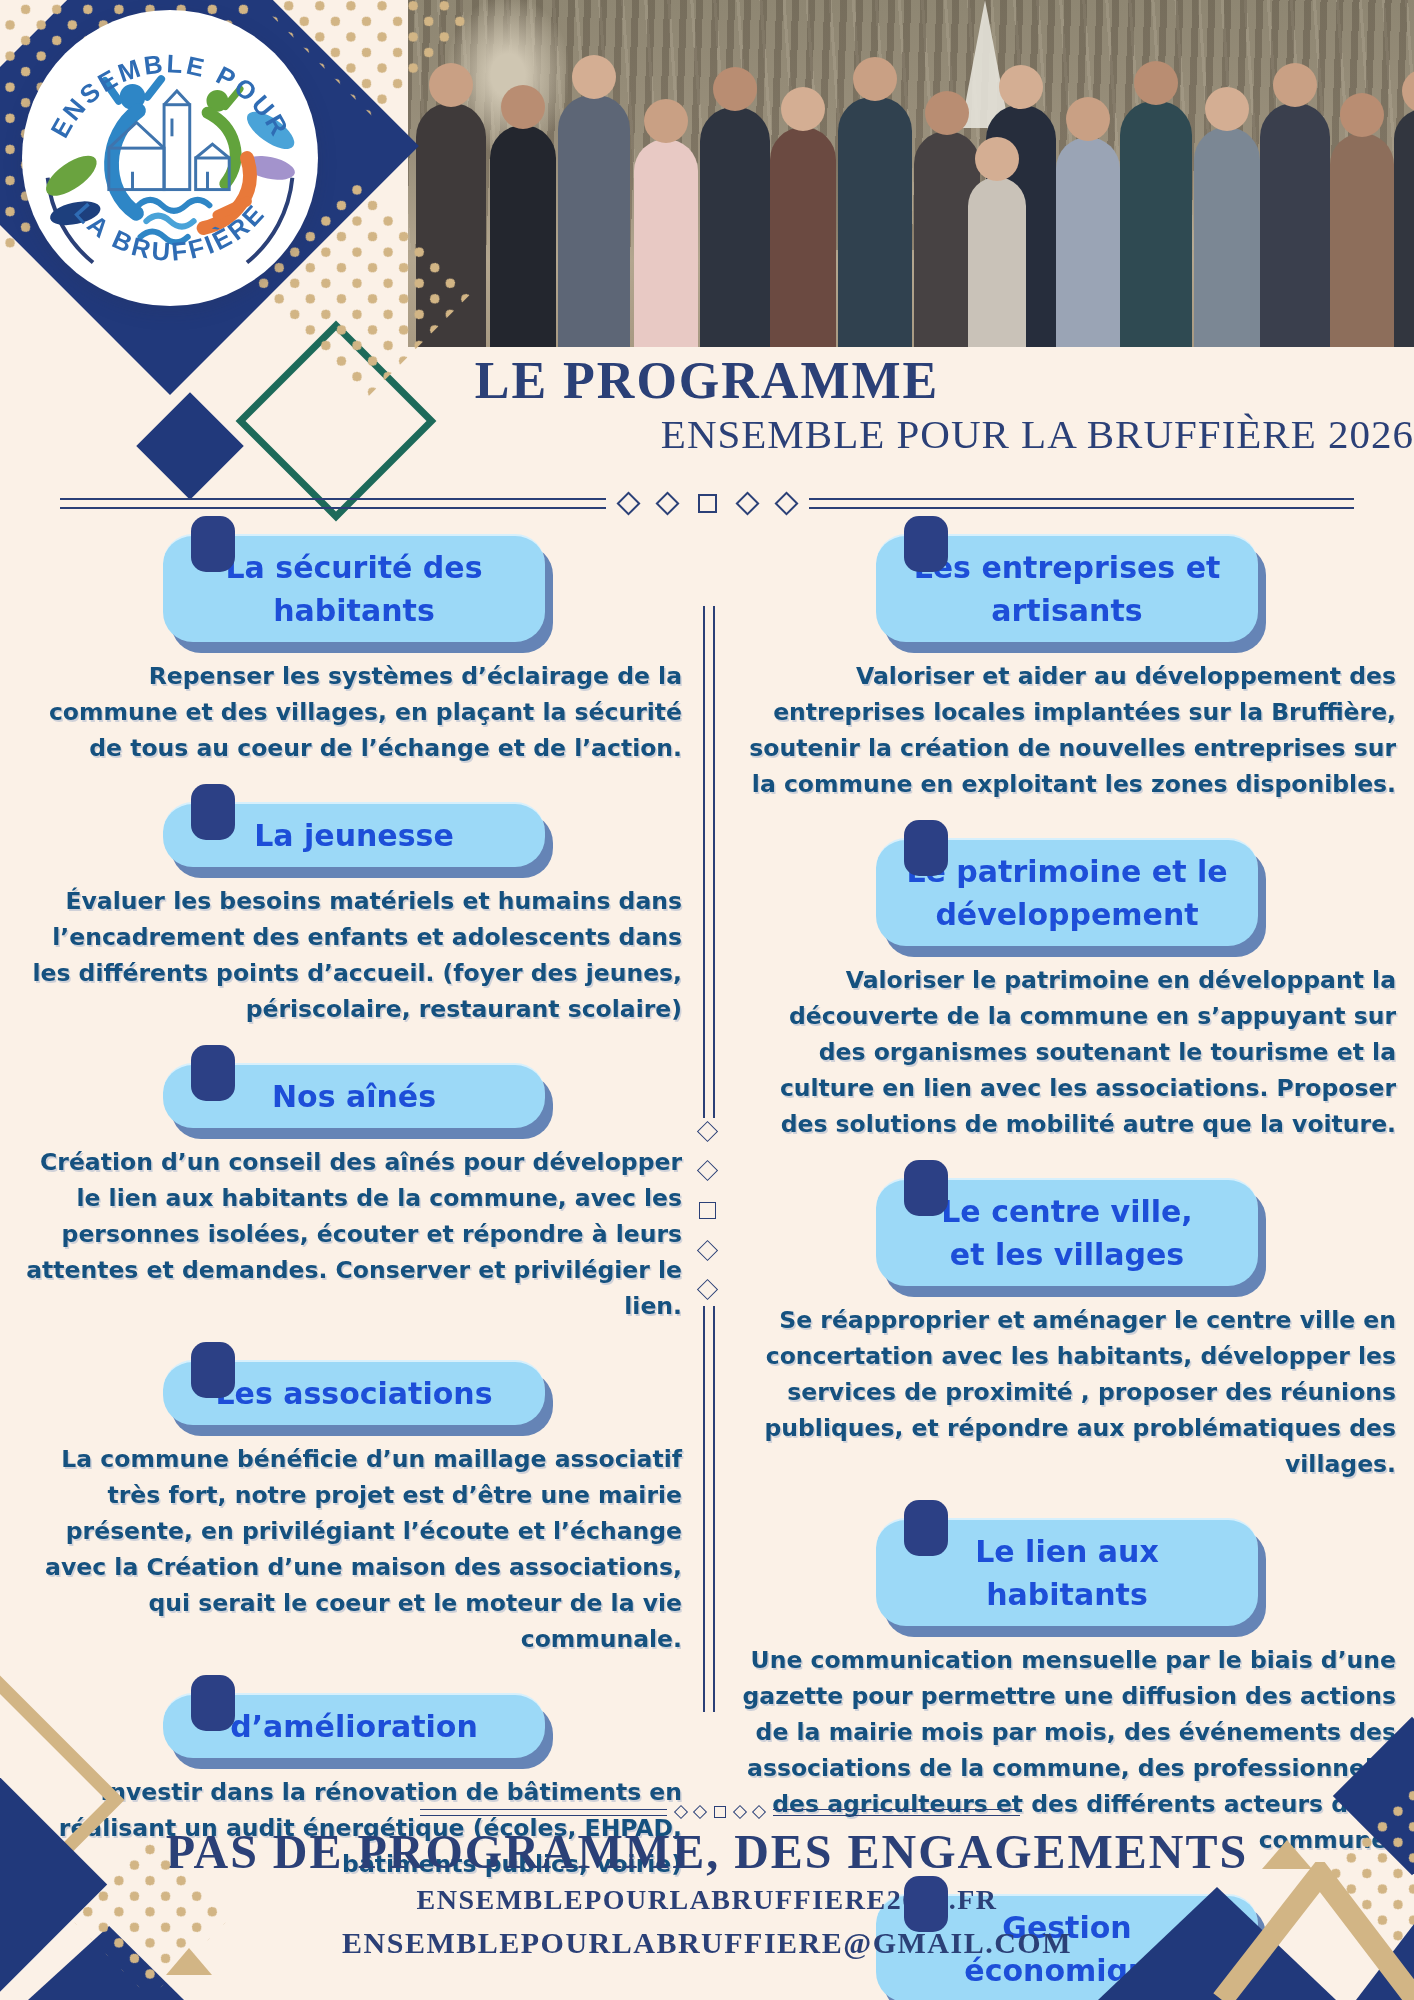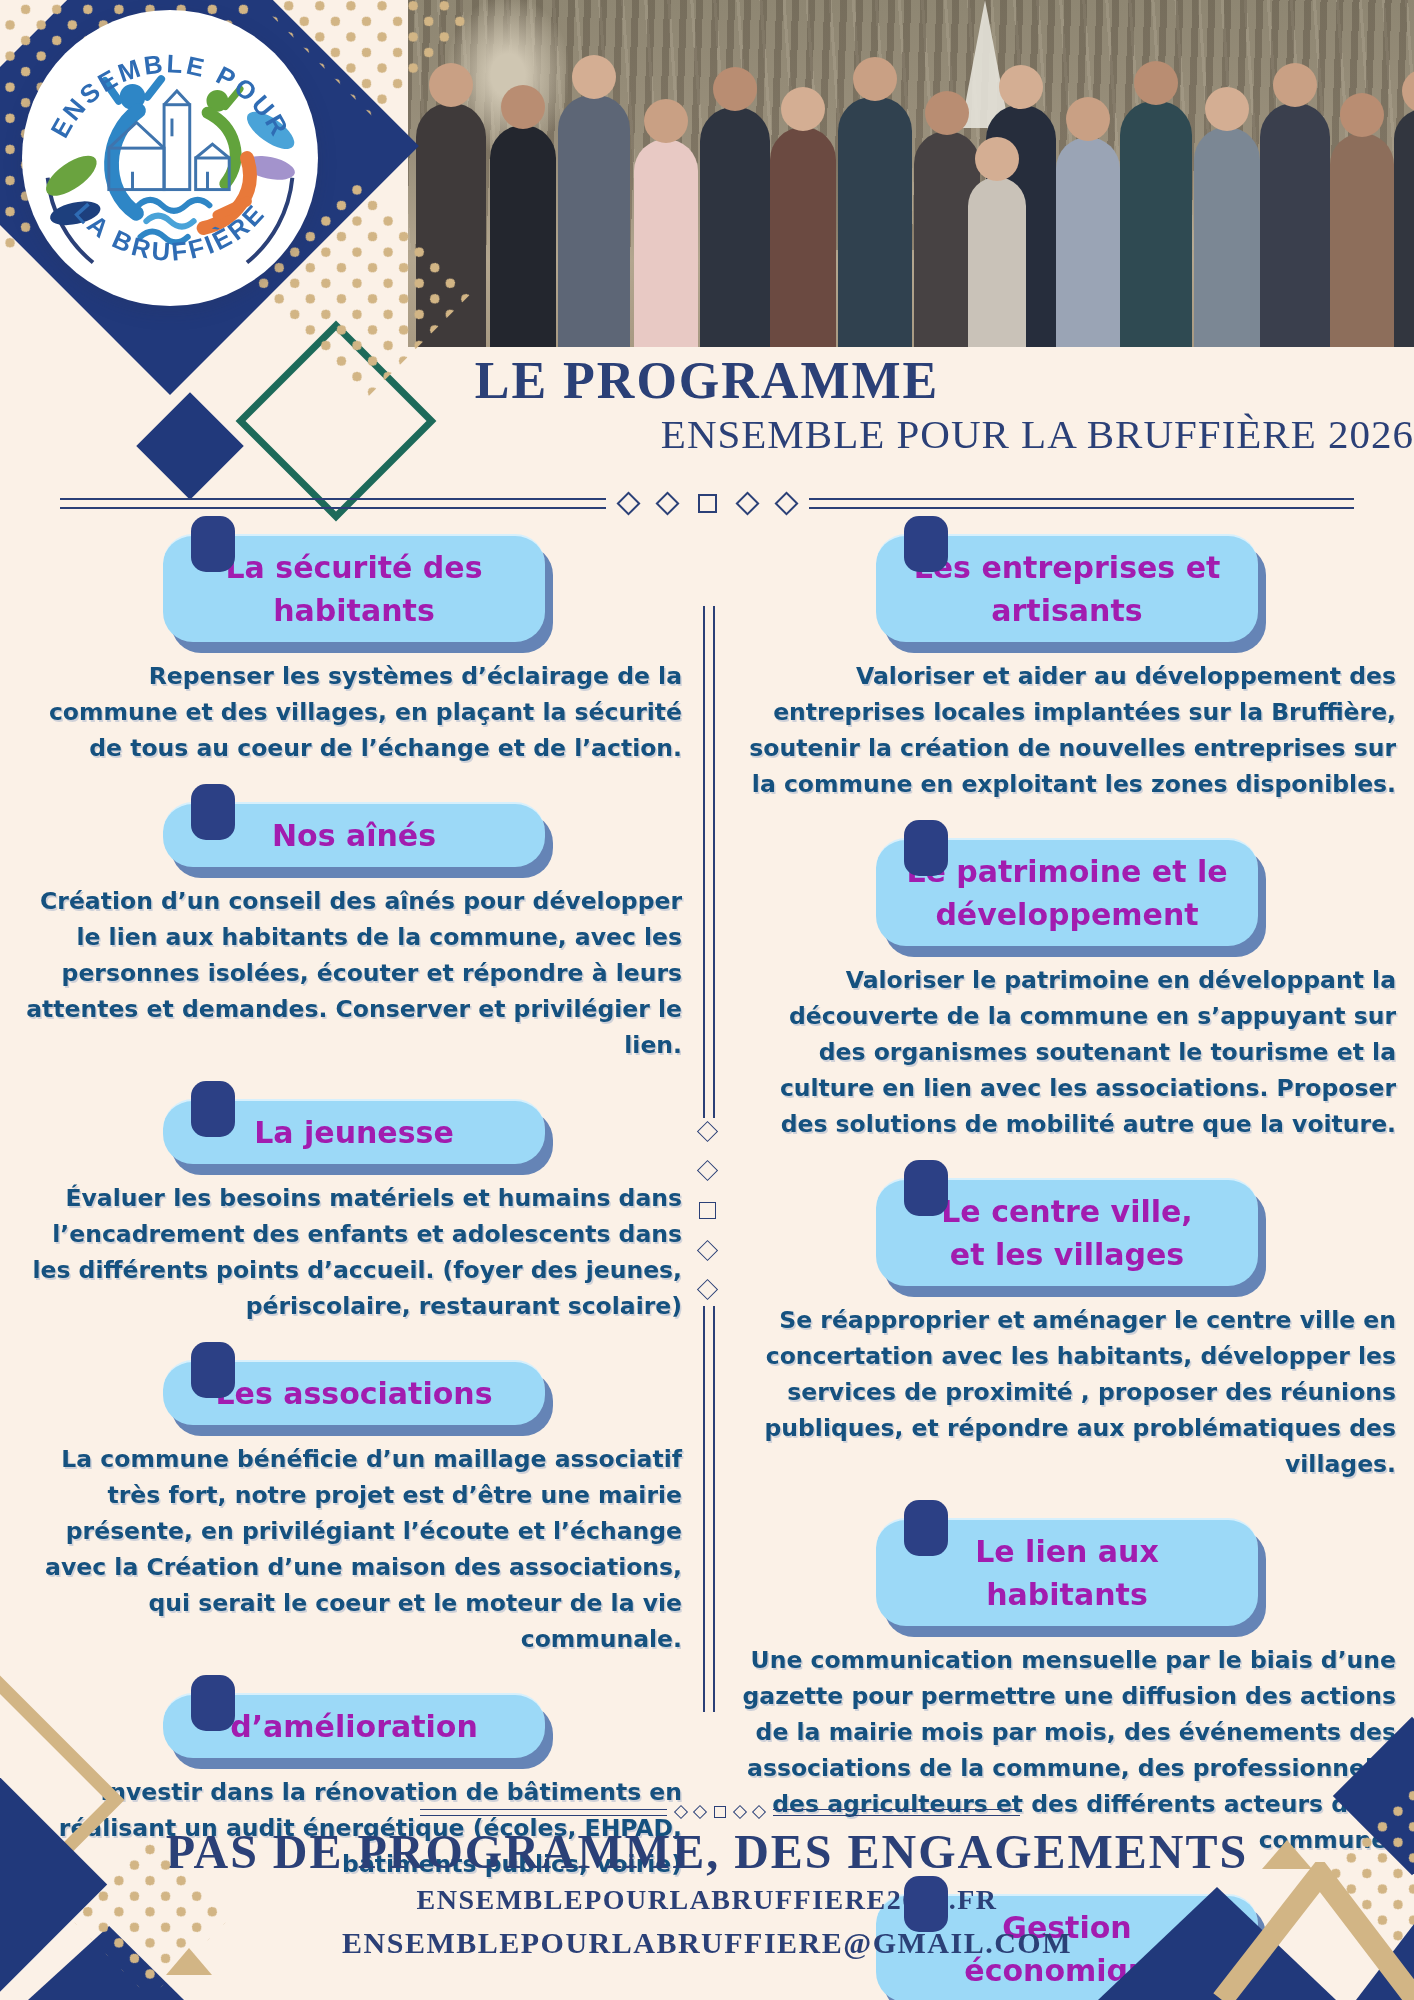--- a/index.html
+++ b/index.html
@@ -55,21 +55,21 @@
 
   
   .col{position:absolute;top:516px;display:flex;flex-direction:column;}
   .col-left{left:26px;width:656px;}
   .col-right{left:738px;width:658px;}
   .sec{margin-bottom:6px;}
   .pillwrap{position:relative;width:382px;margin:0 auto;padding-top:18px;}
   .bullet{position:absolute;left:28px;top:0;width:44px;height:56px;border-radius:15px;background:#2c4085;z-index:2;}
   .pill{position:relative;background:#9cd9f7;border-radius:30px;padding:10px 26px;text-align:center;
         box-shadow:8px 11px 0 #6584b6;border-top:2px solid rgba(255,255,255,.6);}
-  .pill .t{display:block;font:700 30px/43px "DejaVu Sans",sans-serif;color:#a21caf;}
+  .pill .t{display:block;font:700 30px/43px "DejaVu Sans",sans-serif;color:#1d4ed8;}
   .body{font:700 23.5px/36px "DejaVu Sans",sans-serif;color:#15517f;text-align:right;
         text-shadow:1.5px 2px 0 rgba(122,146,186,.33);margin:16px 0 12px;}
 
   
   .f-head{position:absolute;left:0;top:1824px;width:100%;text-align:center;
           font:700 48px/56px "Liberation Serif",serif;color:#2b4077;letter-spacing:2px;}
   .f-site{position:absolute;left:0;top:1882px;width:100%;text-align:center;
           font:700 28px/36px "Liberation Serif",serif;color:#2b4077;letter-spacing:1.5px;}
   .f-mail{position:absolute;left:0;top:1924px;width:100%;text-align:center;
           font:600 30px/38px "Liberation Serif",serif;color:#2b4077;letter-spacing:1.5px;}
@@ -204,33 +204,33 @@
           <span class="t">La sécurité des</span>
           <span class="t">habitants</span>
         </div>
       </div>
       <p class="body">Repenser les systèmes d’éclairage de la commune et des villages, en plaçant la sécurité de tous au coeur de l’échange et de l’action.</p>
     </section>
     <section class="sec">
       <div class="pillwrap">
         <span class="bullet"></span>
         <div class="pill">
+          <span class="t">La jeunesse</span>
+        </div>
+      </div>
+      <p class="body">Évaluer les besoins matériels et humains dans l’encadrement des enfants et adolescents dans les différents points d’accueil. (foyer des jeunes, périscolaire, restaurant scolaire)</p>
+    </section>
+    <section class="sec">
+      <div class="pillwrap">
+        <span class="bullet"></span>
+        <div class="pill">
           <span class="t">Nos aînés</span>
         </div>
       </div>
       <p class="body">Création d’un conseil des aînés pour développer le lien aux habitants de la commune, avec les personnes isolées, écouter et répondre à leurs attentes et demandes. Conserver et privilégier le lien.</p>
-    </section>
-    <section class="sec">
-      <div class="pillwrap">
-        <span class="bullet"></span>
-        <div class="pill">
-          <span class="t">La jeunesse</span>
-        </div>
-      </div>
-      <p class="body">Évaluer les besoins matériels et humains dans l’encadrement des enfants et adolescents dans les différents points d’accueil. (foyer des jeunes, périscolaire, restaurant scolaire)</p>
     </section>
     <section class="sec">
       <div class="pillwrap">
         <span class="bullet"></span>
         <div class="pill">
           <span class="t">Les associations</span>
         </div>
       </div>
       <p class="body">La commune bénéficie d’un maillage associatif très fort, notre projet est d’être une mairie présente, en privilégiant l’écoute et l’échange avec la Création d’une maison des associations, qui serait le coeur et le moteur de la vie communale.</p>
     </section>

